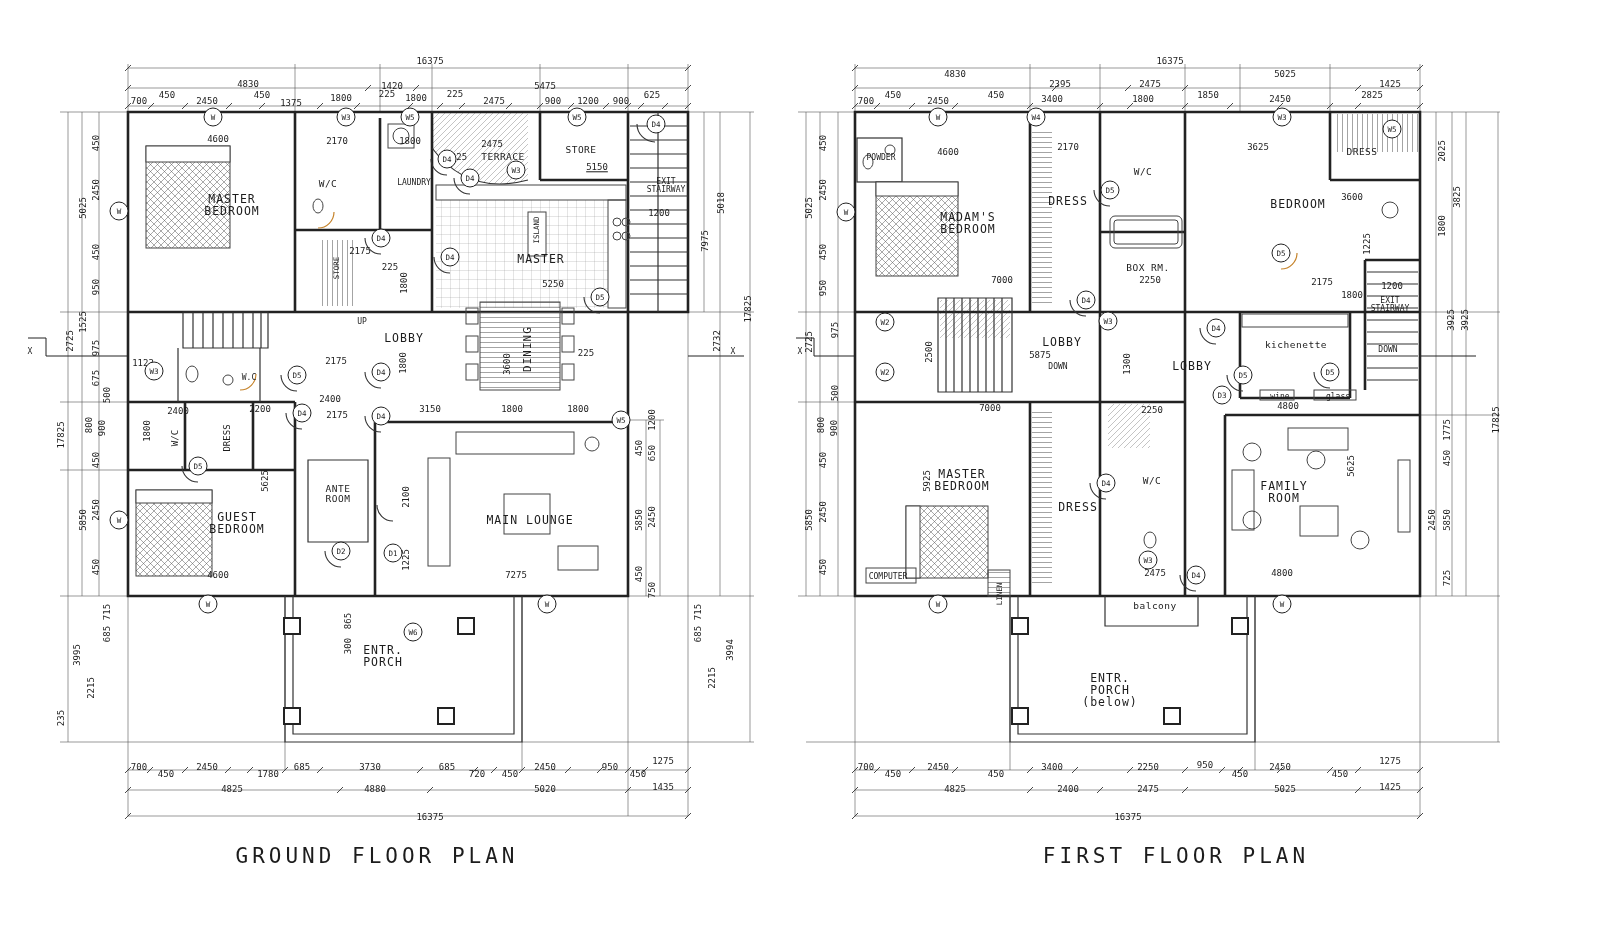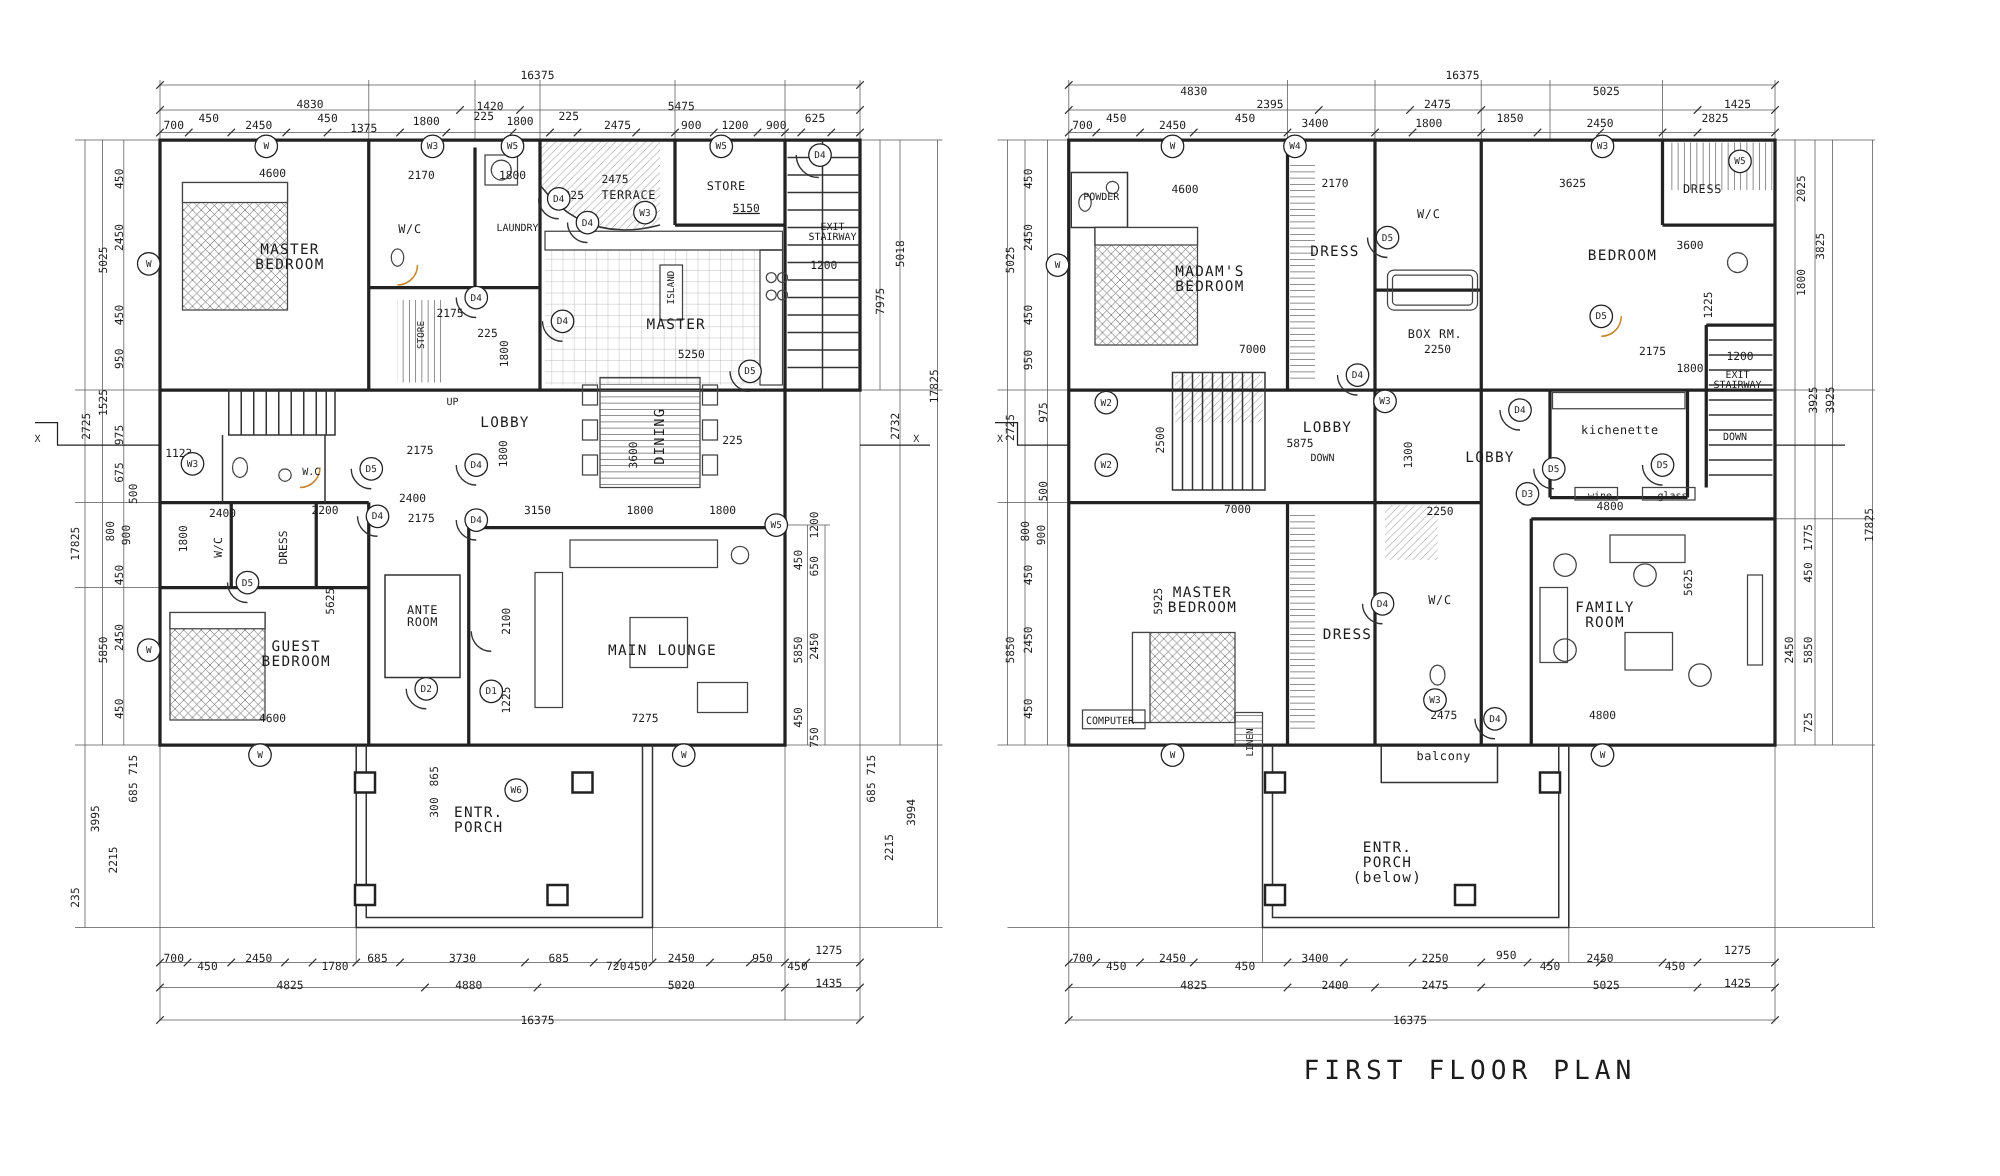--- a/index.html
+++ b/index.html
@@ -313,31 +313,32 @@
       <div class="lbl vdim" style="left: 699px; top: 634px;">685</div>
       <div class="lbl vdim" style="left: 731px; top: 650px;">3994</div>
       <div class="lbl vdim" style="left: 713px; top: 678px;">2215</div>
       <div class="lbl dim" style="left: 139px; top: 768px;">700</div>
       <div class="lbl dim" style="left: 166px; top: 775px;">450</div>
       <div class="lbl dim" style="left: 207px; top: 768px;">2450</div>
       <div class="lbl dim" style="left: 268px; top: 775px;">1780</div>
       <div class="lbl dim" style="left: 302px; top: 768px;">685</div>
       <div class="lbl dim" style="left: 370px; top: 768px;">3730</div>
       <div class="lbl dim" style="left: 447px; top: 768px;">685</div>
-      <div class="lbl dim" style="left: 477px; top: 775px; margin-left: 16px;">720</div>
+      <div class="lbl dim" style="left: 477px; top: 775px;">720</div>
       <div class="lbl dim" style="left: 510px; top: 775px;">450</div>
       <div class="lbl dim" style="left: 545px; top: 768px;">2450</div>
       <div class="lbl dim" style="left: 610px; top: 768px;">950</div>
       <div class="lbl dim" style="left: 638px; top: 775px;">450</div>
       <div class="lbl dim" style="left: 663px; top: 762px;">1275</div>
       <div class="lbl dim" style="left: 232px; top: 790px;">4825</div>
       <div class="lbl dim" style="left: 375px; top: 790px;">4880</div>
       <div class="lbl dim" style="left: 545px; top: 790px;">5020</div>
       <div class="lbl dim" style="left: 663px; top: 788px;">1435</div>
       <div class="lbl dim" style="left: 430px; top: 818px;">16375</div>
+      <div class="lbl title" style="left: 377px; top: 856px;">GROUND FLOOR PLAN</div>
       <div class="lbl tag" style="left: 213px; top: 117px;">W</div>
       <div class="lbl tag" style="left: 346px; top: 117px;">W3</div>
       <div class="lbl tag" style="left: 410px; top: 117px;">W5</div>
       <div class="lbl tag" style="left: 577px; top: 117px;">W5</div>
       <div class="lbl tag" style="left: 656px; top: 124px;">D4</div>
       <div class="lbl tag" style="left: 119px; top: 211px;">W</div>
       <div class="lbl tag" style="left: 516px; top: 170px;">W3</div>
       <div class="lbl tag" style="left: 447px; top: 159px;">D4</div>
       <div class="lbl tag" style="left: 470px; top: 178px;">D4</div>
       <div class="lbl tag" style="left: 381px; top: 238px;">D4</div>
@@ -353,21 +354,21 @@
       <div class="lbl tag" style="left: 341px; top: 551px;">D2</div>
       <div class="lbl tag" style="left: 119px; top: 520px;">W</div>
       <div class="lbl tag" style="left: 208px; top: 604px;">W</div>
       <div class="lbl tag" style="left: 413px; top: 632px;">W6</div>
       <div class="lbl tag" style="left: 547px; top: 604px;">W</div>
       <div class="lbl tag" style="left: 621px; top: 420px;">W5</div>
     </div>
 <div class="labels">
       <div class="lbl dim" style="left: 1170px; top: 62px;">16375</div>
       <div class="lbl dim" style="left: 955px; top: 75px;">4830</div>
-      <div class="lbl dim" style="left: 1016px; top: 85px;">2395</div>
+      <div class="lbl dim" style="left: 1060px; top: 85px;">2395</div>
       <div class="lbl dim" style="left: 1150px; top: 85px;">2475</div>
       <div class="lbl dim" style="left: 1285px; top: 75px;">5025</div>
       <div class="lbl dim" style="left: 1390px; top: 85px;">1425</div>
       <div class="lbl dim" style="left: 866px; top: 102px;">700</div>
       <div class="lbl dim" style="left: 893px; top: 96px;">450</div>
       <div class="lbl dim" style="left: 938px; top: 102px;">2450</div>
       <div class="lbl dim" style="left: 996px; top: 96px;">450</div>
       <div class="lbl dim" style="left: 1052px; top: 100px;">3400</div>
       <div class="lbl dim" style="left: 1143px; top: 100px;">1800</div>
       <div class="lbl dim" style="left: 1208px; top: 96px;">1850</div>

